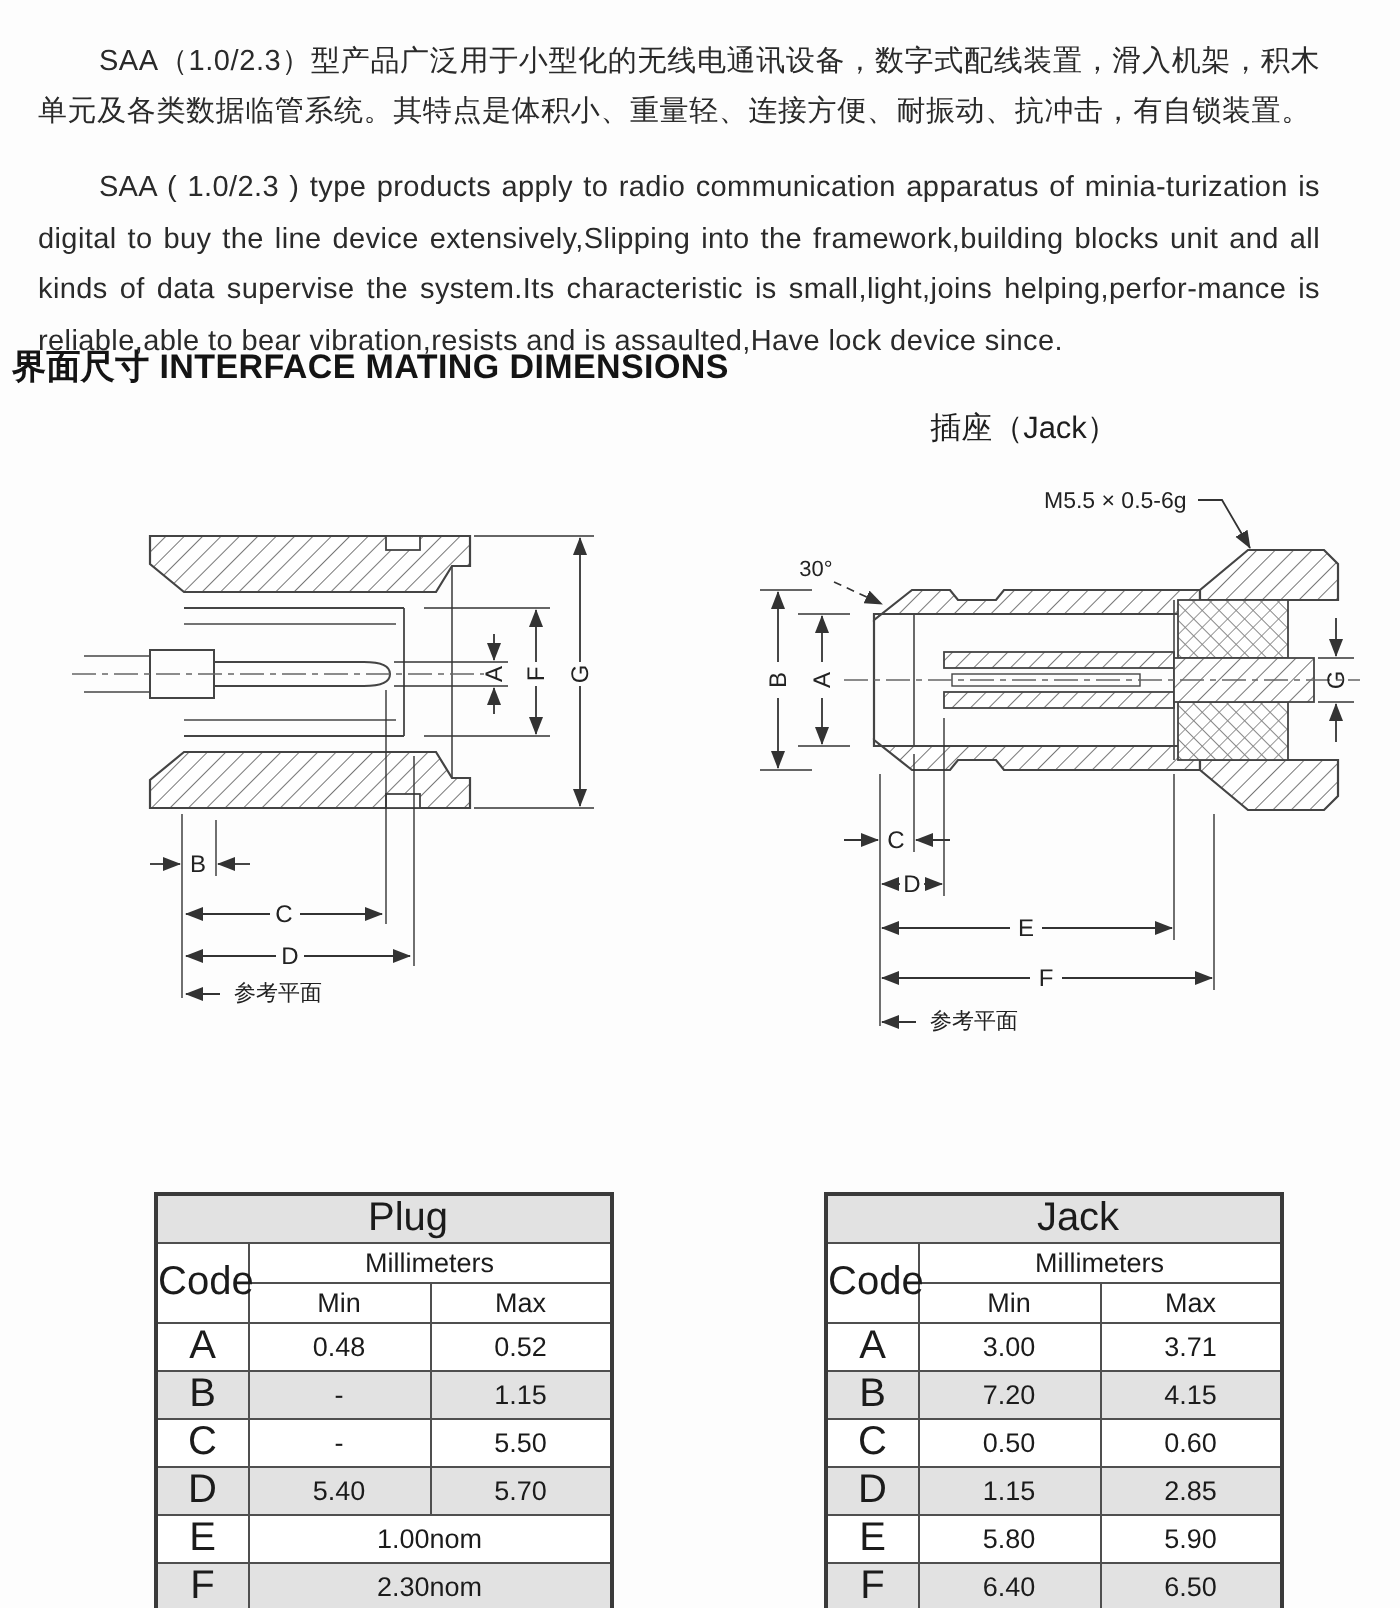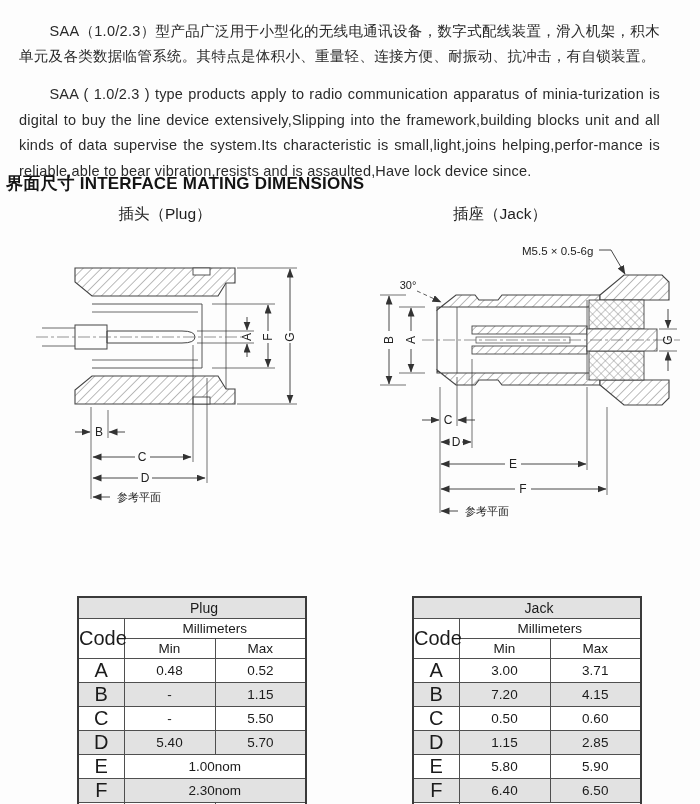--- a/index.html
+++ b/index.html
@@ -5,50 +5,49 @@
   html,body{margin:0;padding:0;background:#fff;}
   .page{position:relative;width:700px;height:804px;background:#fdfdfd;overflow:hidden;
         font-family:"Liberation Sans","DejaVu Sans",sans-serif;color:#222;}
   .intro{position:absolute;left:6px;top:6px;width:667px;font-size:14.5px;color:#2a2a2a;}
   .intro p{margin:13px;text-align:justify;text-indent:2.1em;}
   .intro p.cn{line-height:25px;letter-spacing:0.3px;}
   .intro p.en{margin-top:13px;line-height:25.5px;letter-spacing:0.2px;}
   .section-heading{position:absolute;left:6px;top:172px;font-size:17px;font-weight:bold;color:#141414;letter-spacing:0.2px;}
   .fig-title{position:absolute;top:204px;width:160px;text-align:center;font-size:15.5px;color:#1e1e1e;}
   .fig-title.plug{left:85px;}
-  .fig-title.jack{left:420px;}
+  .fig-title.jack{left:432px;}
   .drawing{position:absolute;}
   .drawing.plug{left:30px;top:238px;}
   .drawing.jack{left:372px;top:237px;}
   svg text{font-family:"Liberation Sans","DejaVu Sans",sans-serif;fill:#222;}
   .dim-table{position:absolute;width:228px;border-collapse:collapse;table-layout:fixed;
              background:#fff;border:2px solid #3a3a3a;font-size:13.5px;color:#1b1b1b;}
   .dim-table td{border:1px solid #4f4f4f;text-align:center;vertical-align:middle;padding:0;height:19px;}
-  .dim-table tr.t td{height:20px;background:#e2e2e2;font-size:14px;padding-left:24px;}
+  .dim-table tr.t td{height:20px;background:#e2e2e2;font-size:20px;padding-left:24px;}
   .dim-table tr.g td{background:#e2e2e2;}
   .dim-table td.code{font-size:20px;}
   .dim-table.plug{left:77px;top:596px;}
   .dim-table.jack{left:412px;top:596px;}
 </style>
 </head>
 <body>
 
 <div class="page">
 
   <div class="intro">
     <p class="cn">SAA（1.0/2.3）型产品广泛用于小型化的无线电通讯设备，数字式配线装置，滑入机架，积木单元及各类数据临管系统。其特点是体积小、重量轻、连接方便、耐振动、抗冲击，有自锁装置。</p>
     <p class="en">SAA ( 1.0/2.3 ) type products apply to radio communication apparatus of minia-turization is digital to buy the line device extensively,Slipping into the framework,building blocks unit and all kinds of data supervise the system.Its characteristic is small,light,joins helping,perfor-mance is reliable,able to bear vibration,resists and is assaulted,Have lock device since.</p>
   </div>
 
   <div class="section-heading">
     <span>界面尺寸</span>
     <span>INTERFACE MATING DIMENSIONS</span>
   </div>
 
-  <div class="fig-title plug">插头（Plug）</div>
   <div class="fig-title jack">插座（Jack）</div>
 
   <svg class="drawing plug" width="292" height="272" viewBox="0 0 292 272">
     <defs>
       <marker id="m1" markerWidth="10" markerHeight="8" refX="8.5" refY="3.5" orient="auto" markerUnits="userSpaceOnUse">
         <path d="M0,0 L9,3.5 L0,7 Z" fill="#333"></path>
       </marker>
       <pattern id="hp" width="6.5" height="6.5" patternUnits="userSpaceOnUse" patternTransform="rotate(45)">
         <rect width="6.5" height="6.5" fill="#ffffff"></rect>
         <line x1="0" y1="0" x2="0" y2="6.5" stroke="#777" stroke-width="1"></line>

